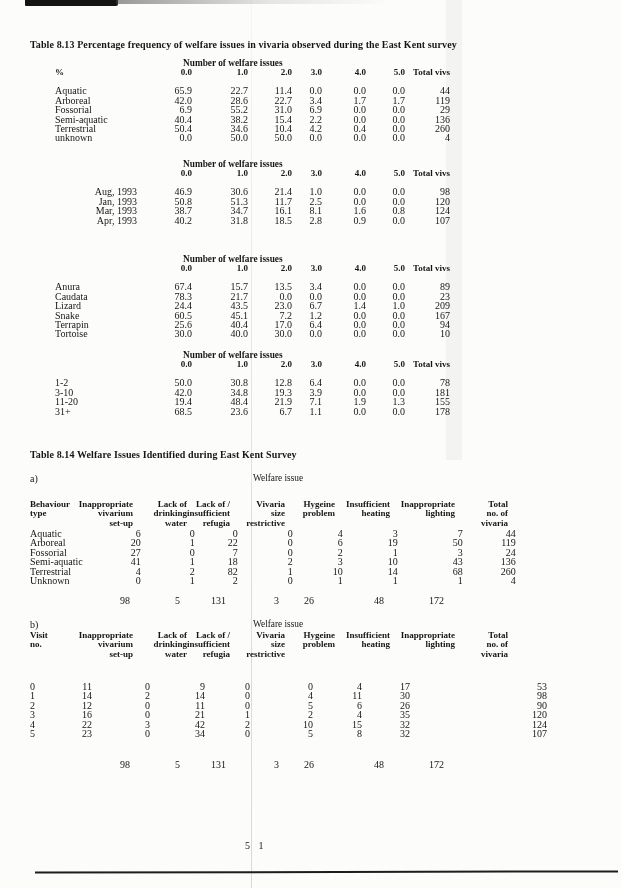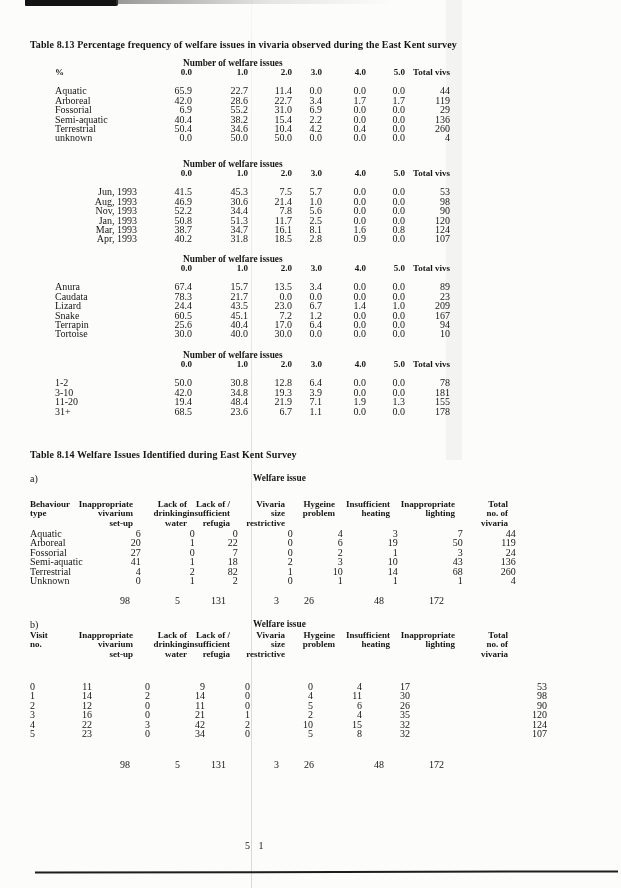--- a/index.html
+++ b/index.html
@@ -27,21 +27,21 @@
 
   table { border-collapse:collapse; table-layout:fixed; }
   td { font-size:10px; line-height:9.4px; height:9.4px; padding:0; white-space:nowrap;
        text-align:right; vertical-align:top; overflow:visible; }
   td:first-child { text-align:left; }
   tbody.thead td { font-weight:bold; font-size:9px; white-space:pre; padding-bottom:9px; }
   .sec.months tbody.tdata td:first-child { text-align:right; }
 
   .abs { position:absolute; }
   .seclabel { position:absolute; left:30px; font-size:10px; }
-  .spanhdr { position:absolute; left:253px; font-weight:bold; font-size:9.3px; }
+  .spanhdr { position:absolute; left:253px; font-weight:normal; font-size:9.3px; }
   table.tot td { text-align:right; }
 </style>
 </head>
 <body>
 
 <div class="page">
 
   <div class="topbar"></div>
   <div class="topstreak"></div>
   <div class="streak" style="left:446px;"></div>
@@ -159,48 +159,28 @@
             <td>1.0</td>
             <td>2.0</td>
             <td>3.0</td>
             <td>4.0</td>
             <td>5.0</td>
             <td>Total vivs</td>
           </tr>
         </tbody>
       <tbody class="tdata">
           <tr>
-            <td>Jun, 1993</td>
-            <td>41.5</td>
-            <td>45.3</td>
-            <td>7.5</td>
-            <td>5.7</td>
-            <td>0.0</td>
-            <td>0.0</td>
-            <td>53</td>
-          </tr>
-          <tr>
             <td>Aug, 1993</td>
             <td>46.9</td>
             <td>30.6</td>
             <td>21.4</td>
             <td>1.0</td>
             <td>0.0</td>
             <td>0.0</td>
             <td>98</td>
-          </tr>
-          <tr>
-            <td>Nov, 1993</td>
-            <td>52.2</td>
-            <td>34.4</td>
-            <td>7.8</td>
-            <td>5.6</td>
-            <td>0.0</td>
-            <td>0.0</td>
-            <td>90</td>
           </tr>
           <tr>
             <td>Jan, 1993</td>
             <td>50.8</td>
             <td>51.3</td>
             <td>11.7</td>
             <td>2.5</td>
             <td>0.0</td>
             <td>0.0</td>
             <td>120</td>

